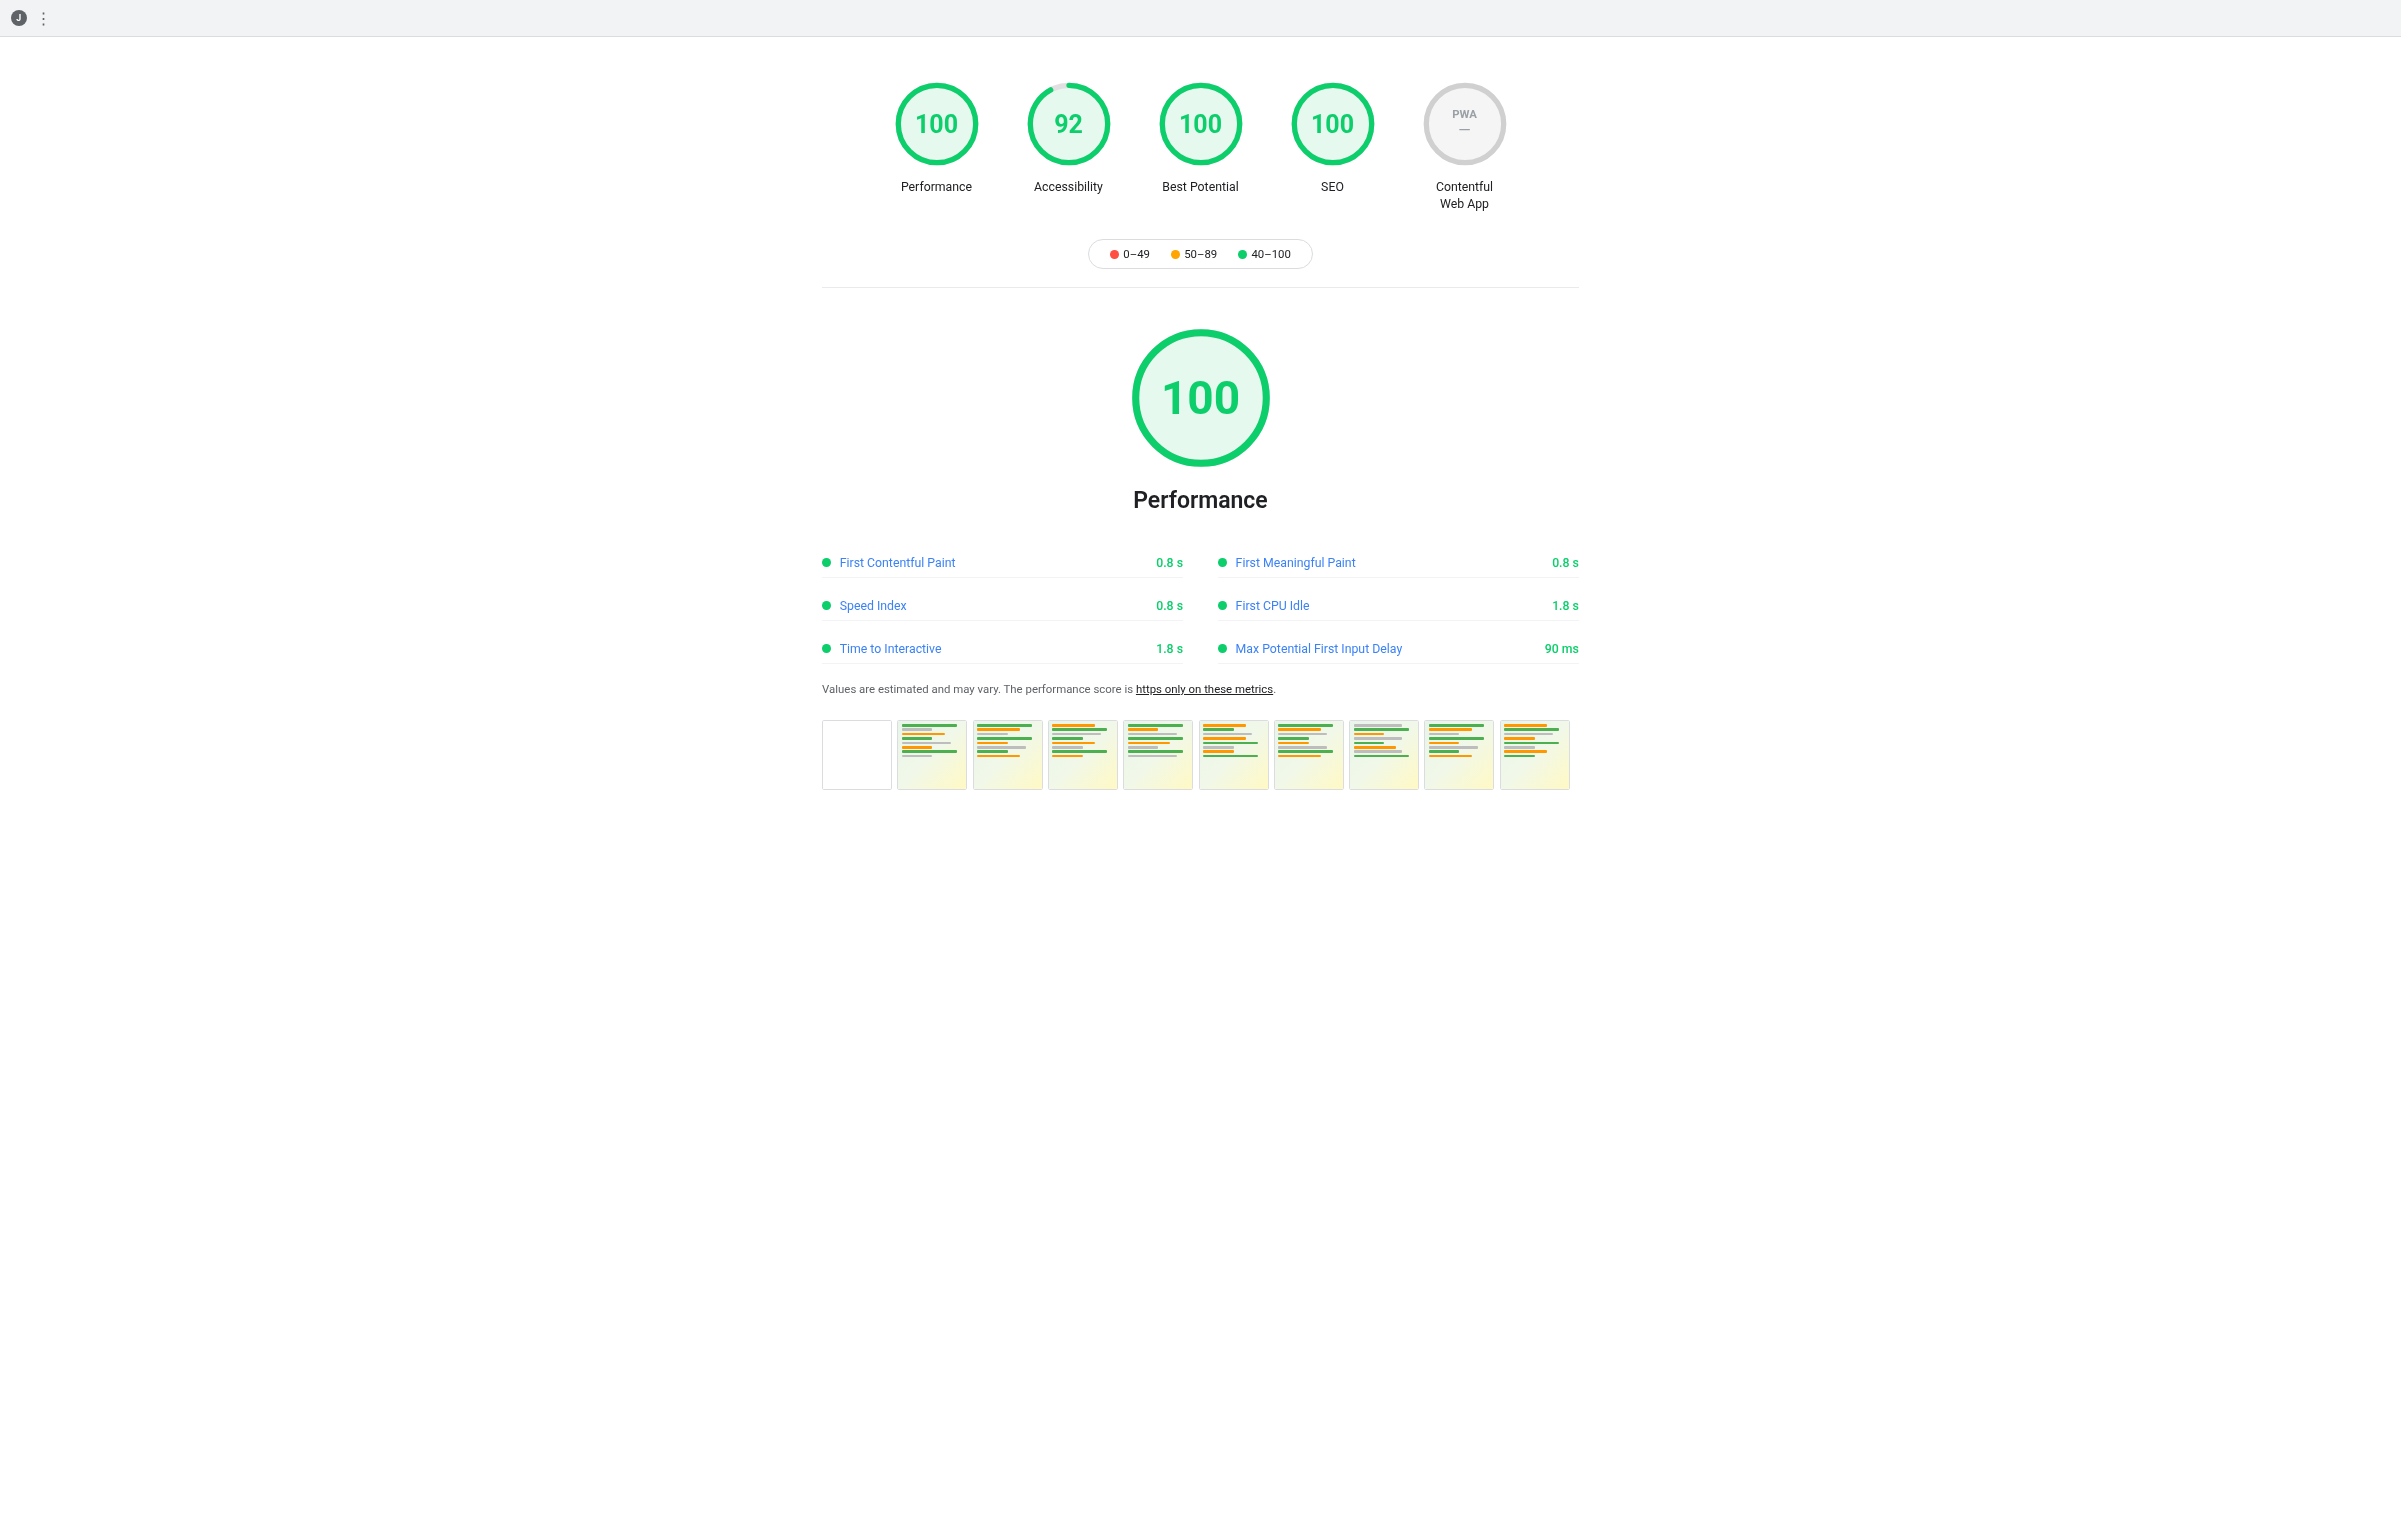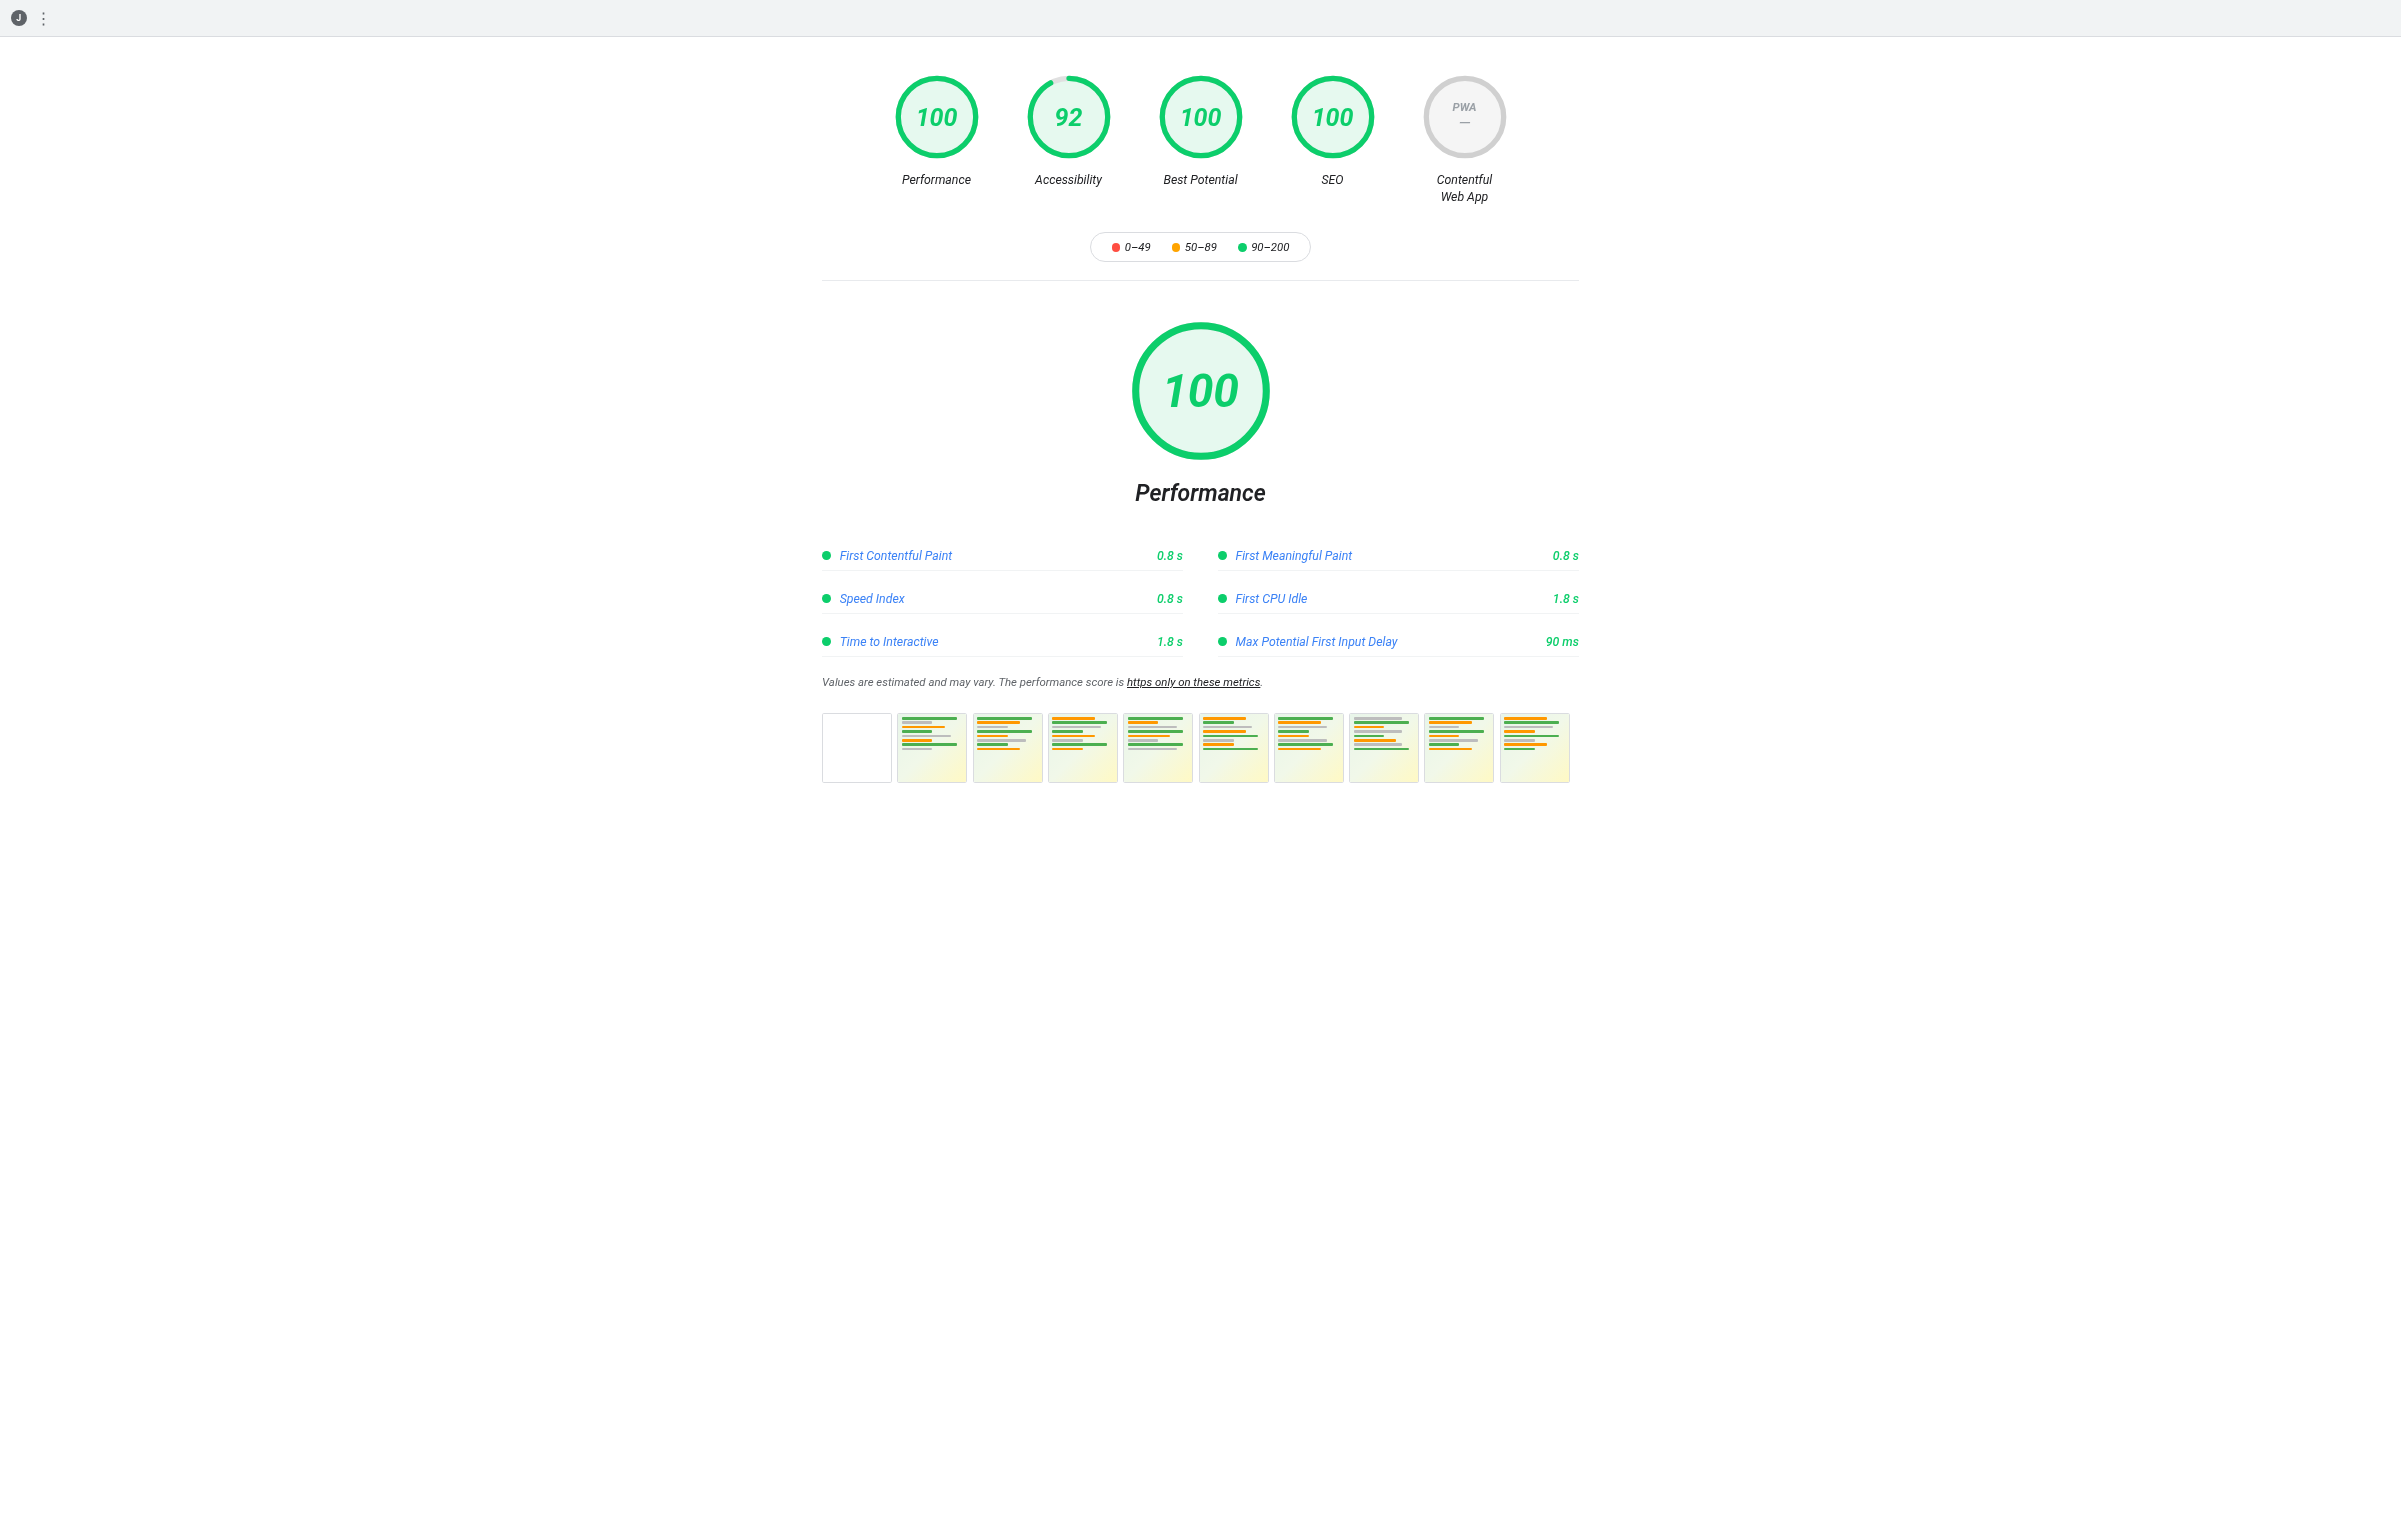--- a/index.html
+++ b/index.html
@@ -35,22 +35,21 @@
     .browser-menu {
       font-size: 16px;
       color: #5f6368;
       cursor: pointer;
     }
 
     
     .main-content {
       padding: 35px 17.6px 35px;
       max-width: 792px;
-      margin: 1px auto;
-      font-style: italic;
+      margin: 8px auto;
     }
 
     
     .scores-row {
       display: flex;
       justify-content: center;
       gap: 44px;
       margin-bottom: 26.4px;
     }
 
@@ -379,21 +378,21 @@
       <div class="legend-item">
         <span class="legend-dot" style="background:#ff4e42;"></span>
         <span>0–49</span>
       </div>
       <div class="legend-item">
         <span class="legend-dot" style="background:#ffa400;"></span>
         <span>50–89</span>
       </div>
       <div class="legend-item">
         <span class="legend-dot" style="background:#0cce6b;"></span>
-        <span>90–200</span>
+        <span>40–100</span>
       </div>
     </div>
   </div>
 
   <div class="divider"></div>
 
   <div class="big-score-section">
     <div class="big-score-circle">
       <svg width="150" height="150" viewBox="0 0 170 170">
         <circle cx="85" cy="85" r="74" fill="#e6f9ef" stroke="none"></circle>

